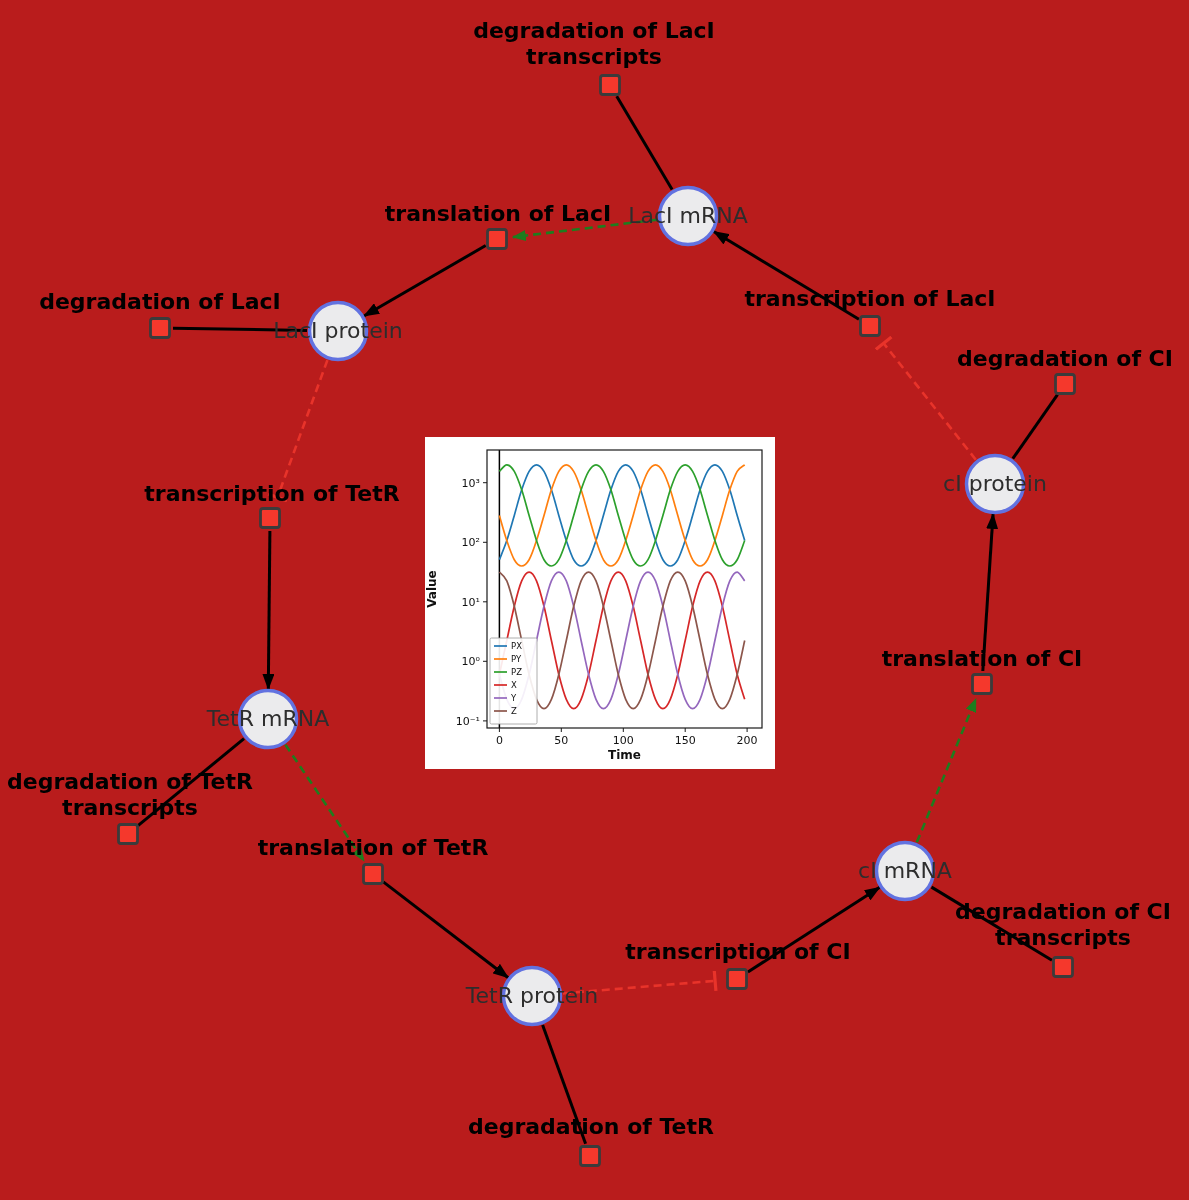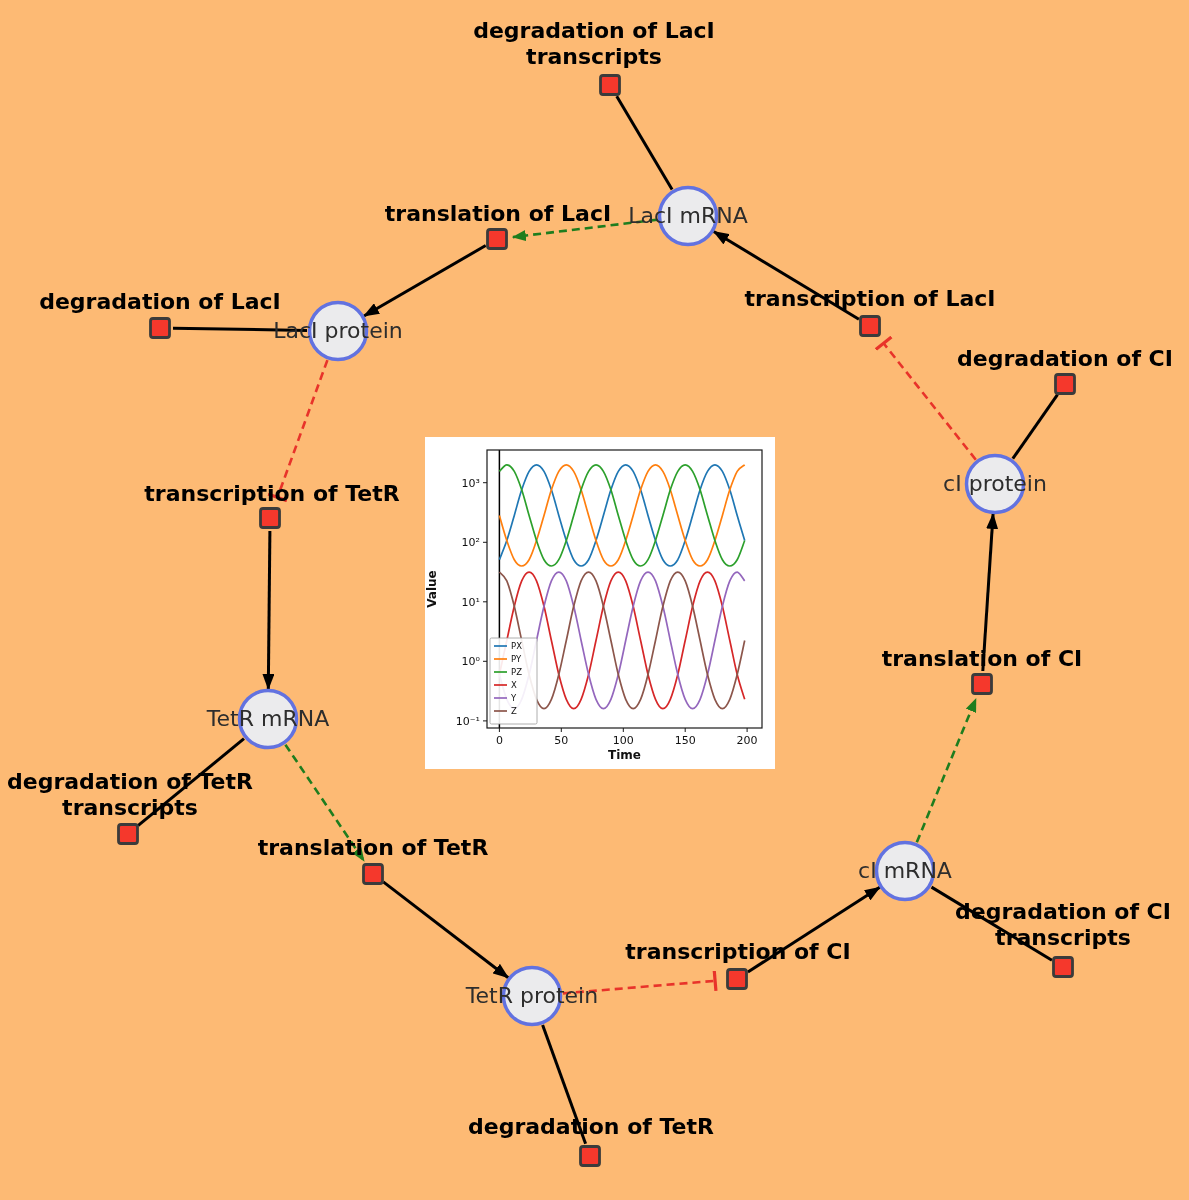--- a/index.html
+++ b/index.html
@@ -1,17 +1,17 @@
 <!DOCTYPE html>
 <html><head>
 <meta charset="utf-8">
 <style>
   html,body{margin:0;padding:0;background:#ffffff;}
   body{width:1189px;height:1200px;font-family:"DejaVu Sans",sans-serif;}
-  #stage{position:relative;width:1189px;height:1200px;overflow:hidden;background:#fdba74;}
+  #stage{position:relative;width:1189px;height:1200px;overflow:hidden;background:#b91c1c;}
   #network-svg{position:absolute;left:0;top:0;}
   #chart-box{position:absolute;left:425px;top:437px;width:350px;height:332px;}
   .sp-label{font:400 22px "DejaVu Sans",sans-serif;}
   .rx-label{font:700 22px "DejaVu Sans",sans-serif;}
   .tick-label{font:400 11px "DejaVu Sans",sans-serif;fill:#111;}
   .axis-label{font:700 12px "DejaVu Sans",sans-serif;fill:#111;}
   .legend-label{font:400 8.5px "DejaVu Sans",sans-serif;fill:#111;}
   text{user-select:none;}
 </style>
 </head>

